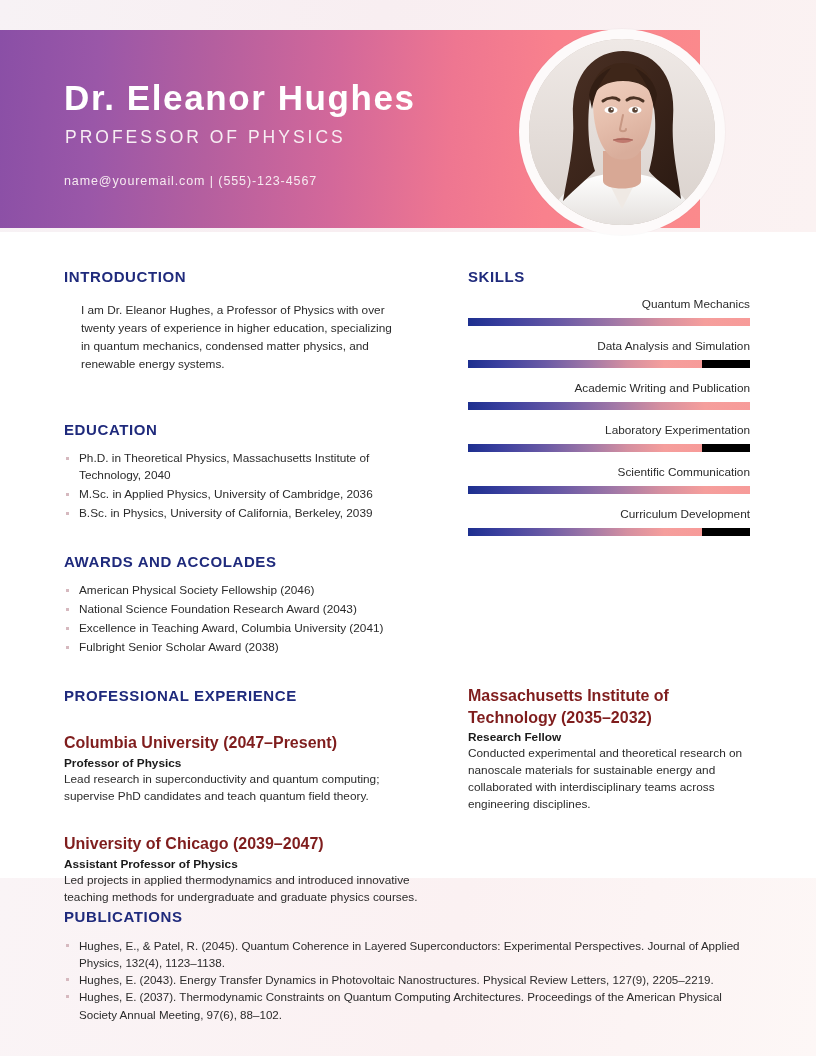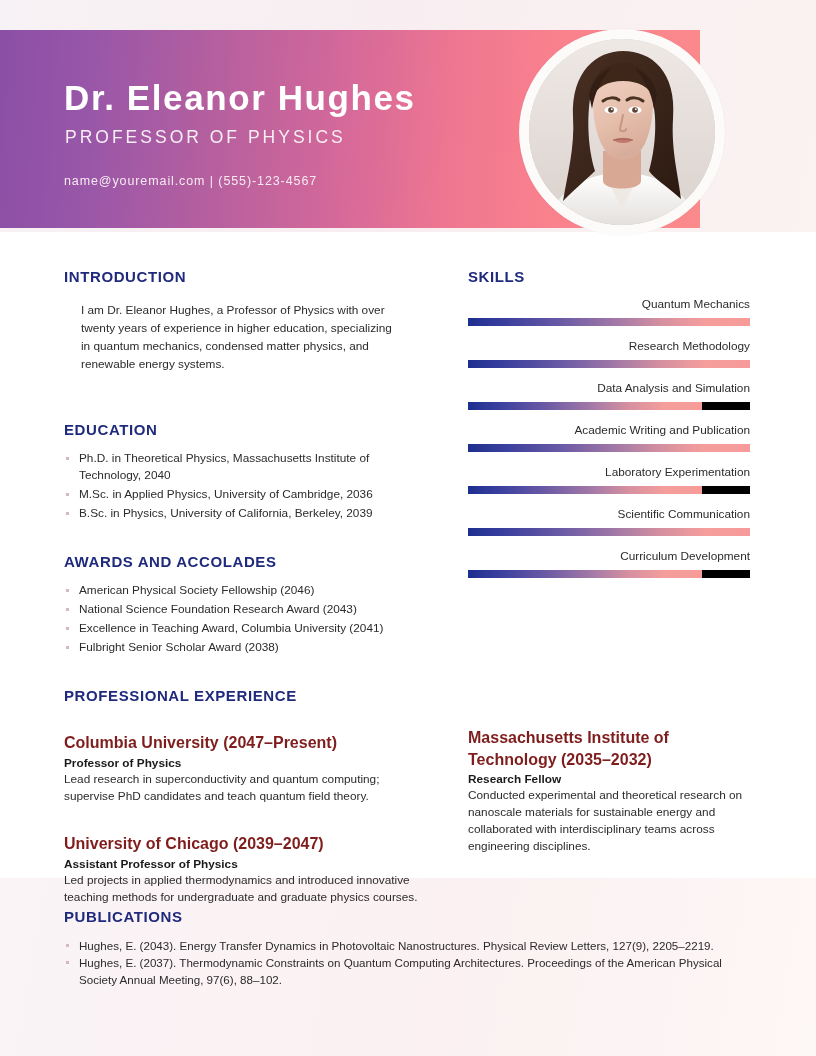--- a/index.html
+++ b/index.html
@@ -313,26 +313,20 @@
   <div>
     <h2 class="section-heading">SKILLS</h2>
 
     <div class="skill-row">
       <div class="skill-name">Quantum Mechanics</div>
       <div class="skill-track">
         <div class="skill-fill" style="width: 100%;"></div>
       </div>
     </div>
 
-    <div class="skill-row">
-      <div class="skill-name">Research Methodology</div>
-      <div class="skill-track">
-        <div class="skill-fill" style="width: 100%;"></div>
-      </div>
-    </div>
 
     <div class="skill-row">
       <div class="skill-name">Data Analysis and Simulation</div>
       <div class="skill-track">
         <div class="skill-fill" style="width: 83%;"></div>
       </div>
     </div>
 
     <div class="skill-row">
       <div class="skill-name">Academic Writing and Publication</div>
@@ -371,16 +365,17 @@
       <div class="exp-role">Research Fellow</div>
       <div class="exp-desc">Conducted experimental and theoretical research on nanoscale materials for sustainable energy and collaborated with interdisciplinary teams across engineering disciplines.</div>
     </div>
   </div>
 
 </div>
 
 <div class="publications">
   <h2 class="section-heading">PUBLICATIONS</h2>
   <ul class="bullet-list">
+    <li>Hughes, E., &amp; Patel, R. (2045). Quantum Coherence in Layered Superconductors: Experimental Perspectives. Journal of Applied Physics, 132(4), 1123–1138.</li>
     <li>Hughes, E. (2043). Energy Transfer Dynamics in Photovoltaic Nanostructures. Physical Review Letters, 127(9), 2205–2219.</li>
     <li>Hughes, E. (2037). Thermodynamic Constraints on Quantum Computing Architectures. Proceedings of the American Physical Society Annual Meeting, 97(6), 88–102.</li>
   </ul>
 </div>
 
 </body></html>

